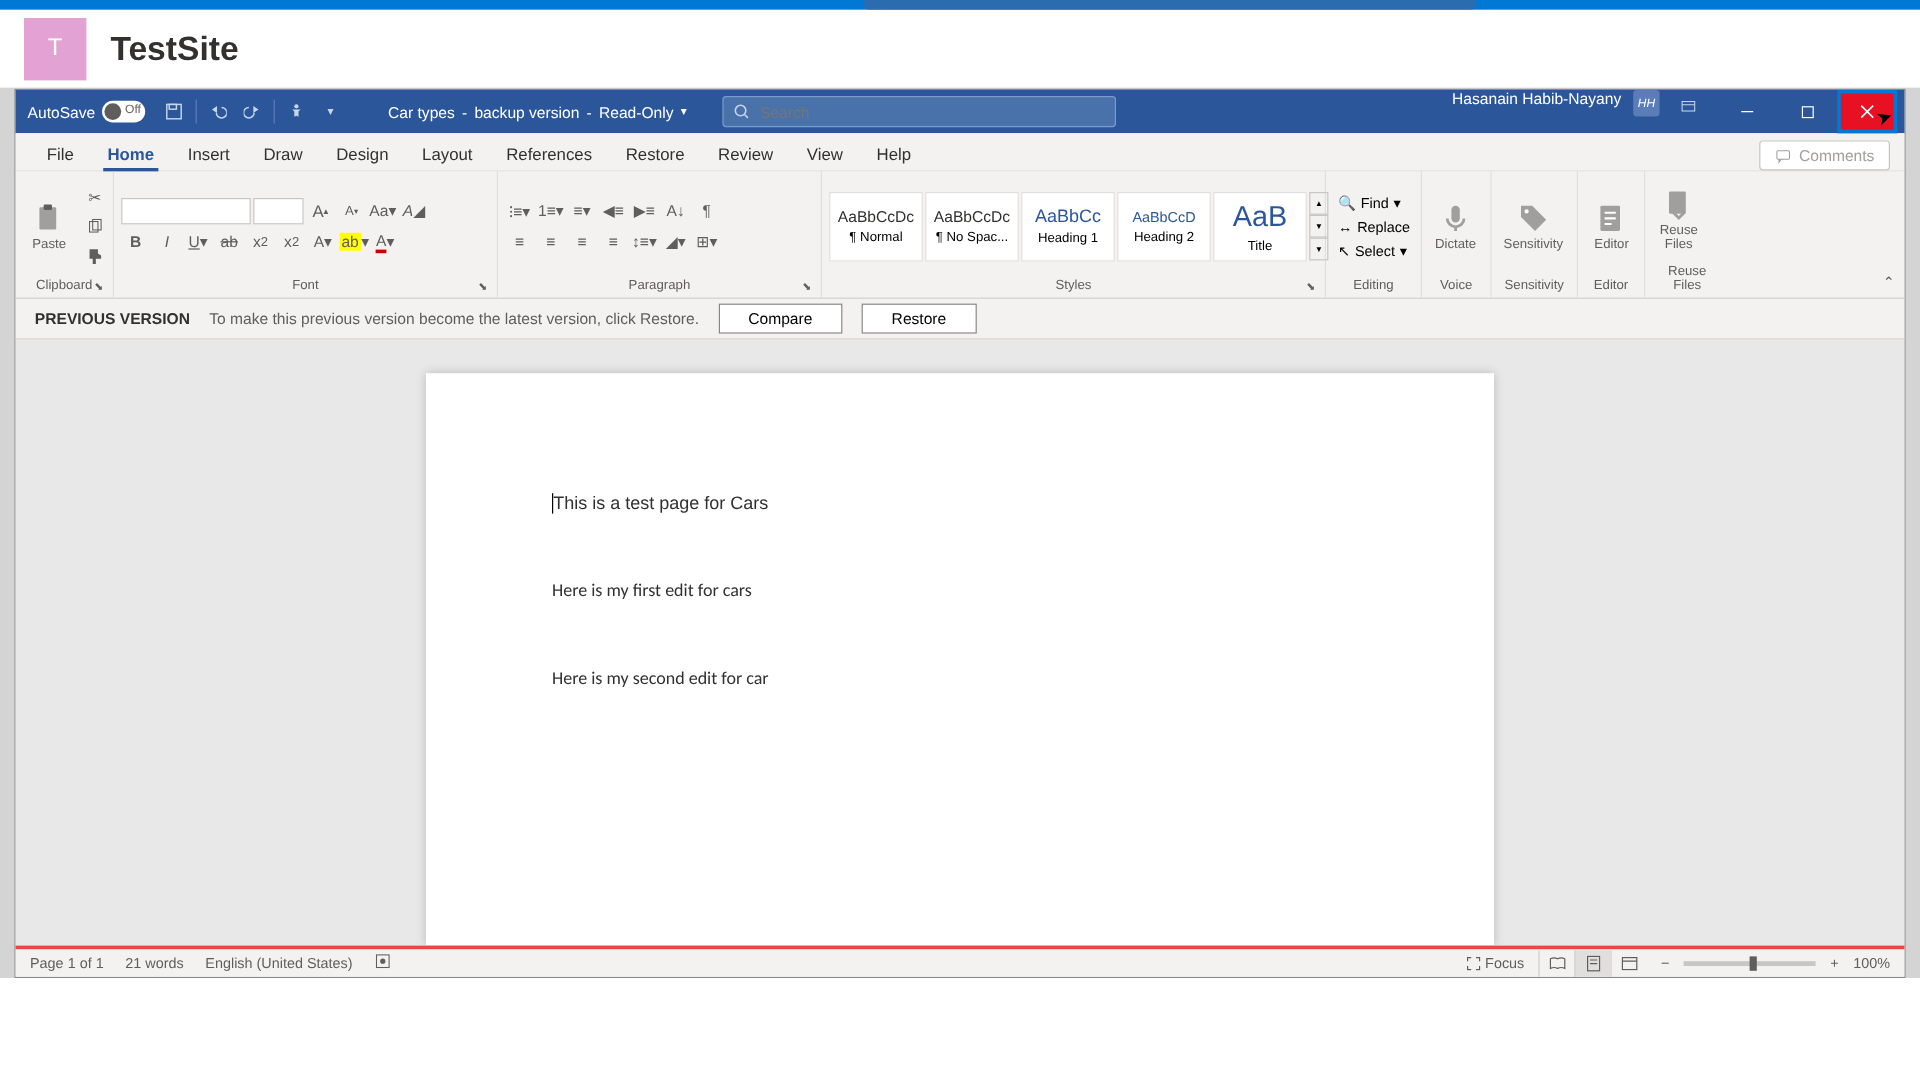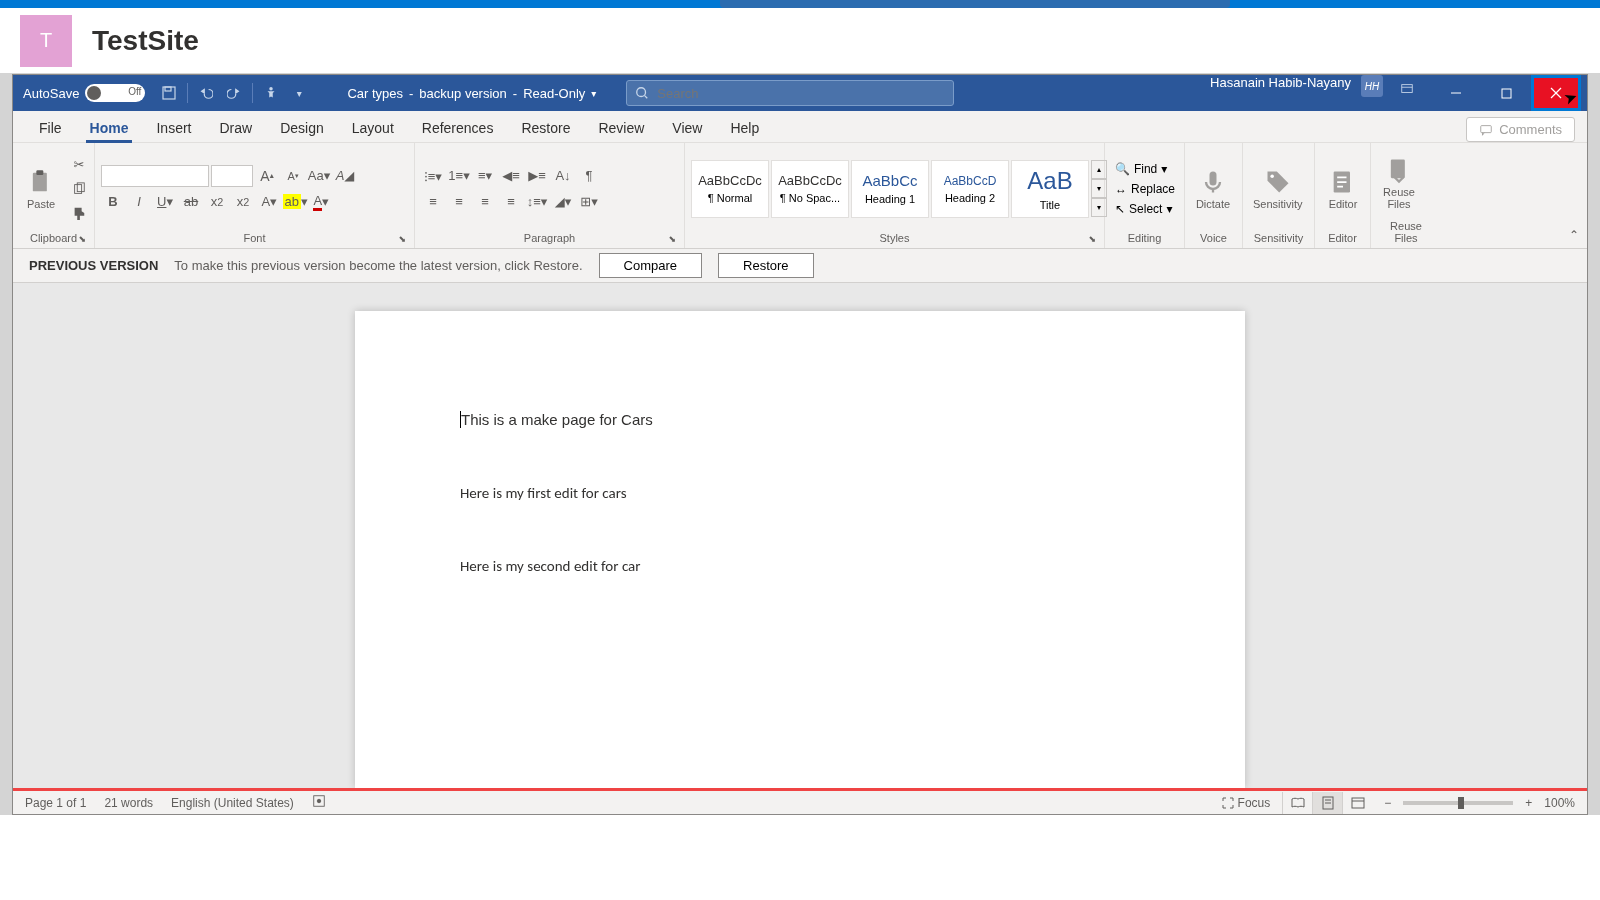--- a/index.html
+++ b/index.html
@@ -9,21 +9,21 @@
 .top-blue-bar::after { content: ''; position: absolute; left: 720px; top: -2px; width: 510px; height: 10px; background: #2b6cb0; border-radius: 0 0 4px 4px; }
 
 .sharepoint-header { height: 65px; background: #fff; display: flex; align-items: center; padding: 8px 20px; }
 .site-icon { width: 52px; height: 52px; background: #e3a2d4; color: #fff; display: flex; align-items: center; justify-content: center; font-size: 20px; margin-right: 20px; }
 .site-name { font-size: 28px; font-weight: 600; color: #323130; }
 
 .word-window { position: absolute; left: 12px; right: 12px; top: 74px; bottom: 85px; background: #f3f2f1; border: 1px solid #8a8886; display: flex; flex-direction: column; }
 
 .title-bar { height: 36px; background: #2b579a; display: flex; align-items: center; color: #fff; font-size: 13px; }
 .autosave { display: flex; align-items: center; gap: 6px; padding: 0 10px; }
-.toggle-off { width: 60px; height: 18px; background: #fff; border-radius: 10px; position: relative; }
+.toggle-off { width: 36px; height: 18px; background: #fff; border-radius: 10px; position: relative; }
 .toggle-off::after { content: ''; position: absolute; left: 2px; top: 2px; width: 14px; height: 14px; background: #605e5c; border-radius: 50%; }
 .toggle-label { font-size: 10px; position: absolute; right: 4px; top: 2px; color: #605e5c; }
 .qat-btn { width: 28px; height: 28px; display: flex; align-items: center; justify-content: center; color: #c7d6ea; cursor: pointer; }
 .qat-sep { width: 1px; height: 20px; background: #5a7db8; margin: 0 4px; }
 .doc-title-area { display: flex; align-items: center; gap: 6px; margin-left: 34px; }
 .search-box { margin-left: 30px; width: 328px; height: 26px; background: #4a72aa; border: 1px solid #7a9cc9; border-radius: 3px; display: flex; align-items: center; padding: 0 8px; color: #c7d6ea; gap: 8px; }
 .search-box input { background: transparent; border: none; color: #fff; outline: none; flex: 1; font-size: 13px; }
 .user-area { margin-left: auto; display: flex; align-items: flex-start; gap: 10px; padding-right: 6px; }
 .user-badge { width: 22px; height: 22px; background: #5a7db8; border-radius: 3px; display: flex; align-items: center; justify-content: center; font-size: 10px; font-style: italic; }
 .win-controls { display: flex; align-items: center; }
@@ -390,21 +390,21 @@
 
   <div class="info-bar">
     <span class="info-label">PREVIOUS VERSION</span>
     <span class="info-text">To make this previous version become the latest version, click Restore.</span>
     <button class="info-btn">Compare</button>
     <button class="info-btn">Restore</button>
   </div>
 
   <div class="doc-area">
     <div class="page">
-      <p><span class="text-cursor"></span><span>This is a make page for Cars</span></p>
+      <p><span class="text-cursor"></span><span>This is a test page for Cars</span></p>
       <p>Here is my first edit for cars</p>
       <p>Here is my second edit for car</p>
     </div>
   </div>
 
   <div class="status-bar">
     <span>Page 1 of 1</span>
     <span>21 words</span>
     <span>English (United States)</span>
     <span><svg width="14" height="14" viewBox="0 0 16 16" fill="none" stroke="currentColor">

